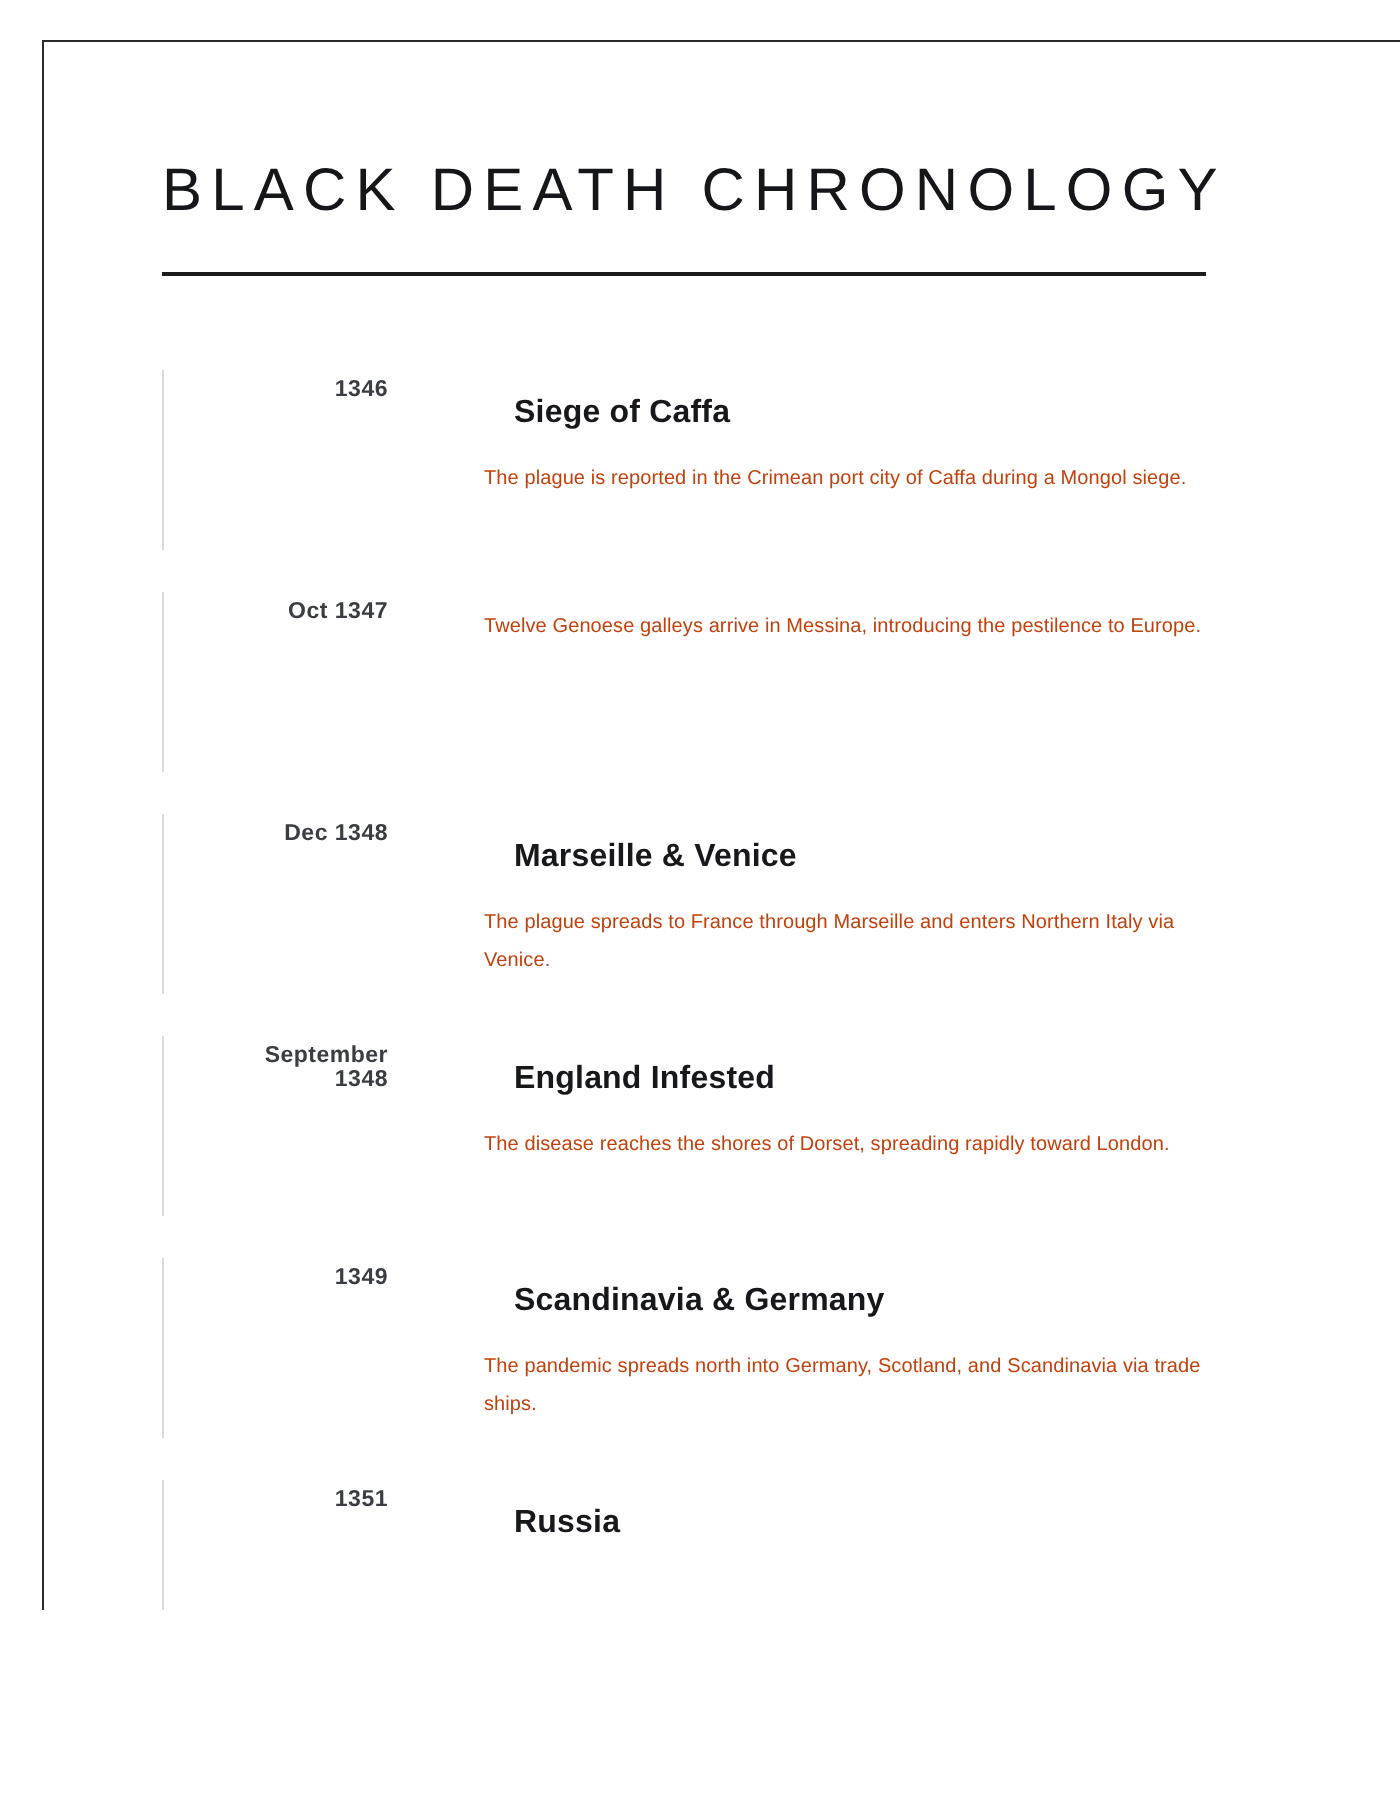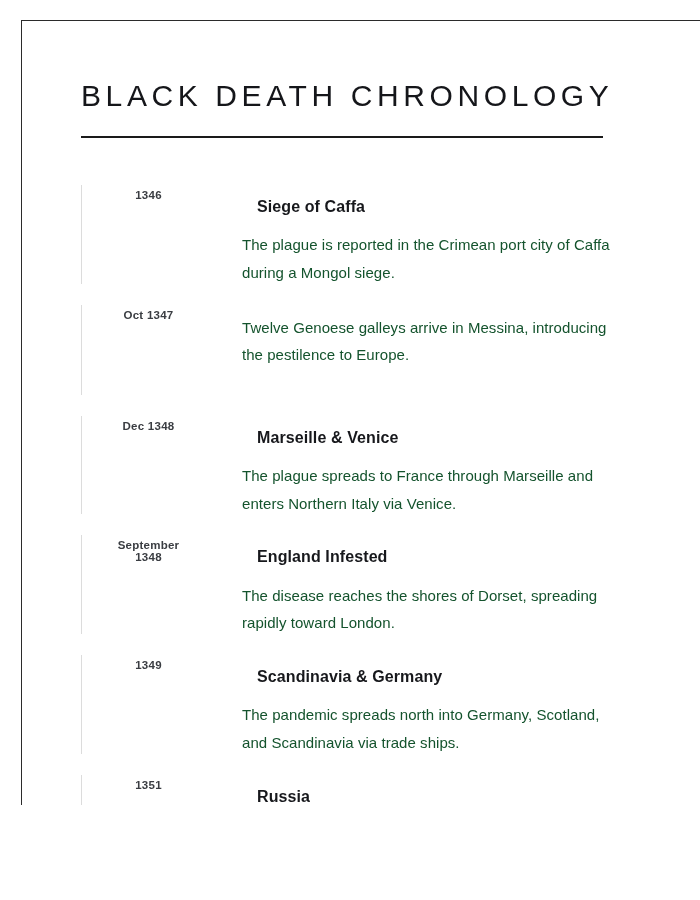--- a/index.html
+++ b/index.html
@@ -70,21 +70,21 @@
     left: 0;
     top: 3px;
     bottom: 3px;
     width: 1px;
     background: #dcdcdc;
   }
 
   .entry-date {
     flex: 0 0 91px;
     width: 91px;
-    text-align: center;
+    text-align: right;
     font-size: 11.5px;
     font-weight: 700;
     color: #3a3d42;
     letter-spacing: 0.25px;
     padding-top: 7px;
     box-sizing: border-box;
   }
 
   .entry-body {
     padding-left: 48px;
@@ -95,23 +95,23 @@
     font-size: 16px;
     font-weight: 700;
     color: #17181c;
     line-height: 1.2;
     letter-spacing: 0.1px;
     margin: 15px;
   }
 
   .entry-desc {
     margin: 12px 0 0 0;
-    font-size: 15px;
+    font-size: 10px;
     font-weight: 400;
-    color: #14532d;
+    color: #c2410c;
     line-height: 1.85;
     width: 378px;
     letter-spacing: 0.05px;
   }
 </style>
 </head>
 <body>
 
 <div class="page-sheet">
   <div class="page-inner">

